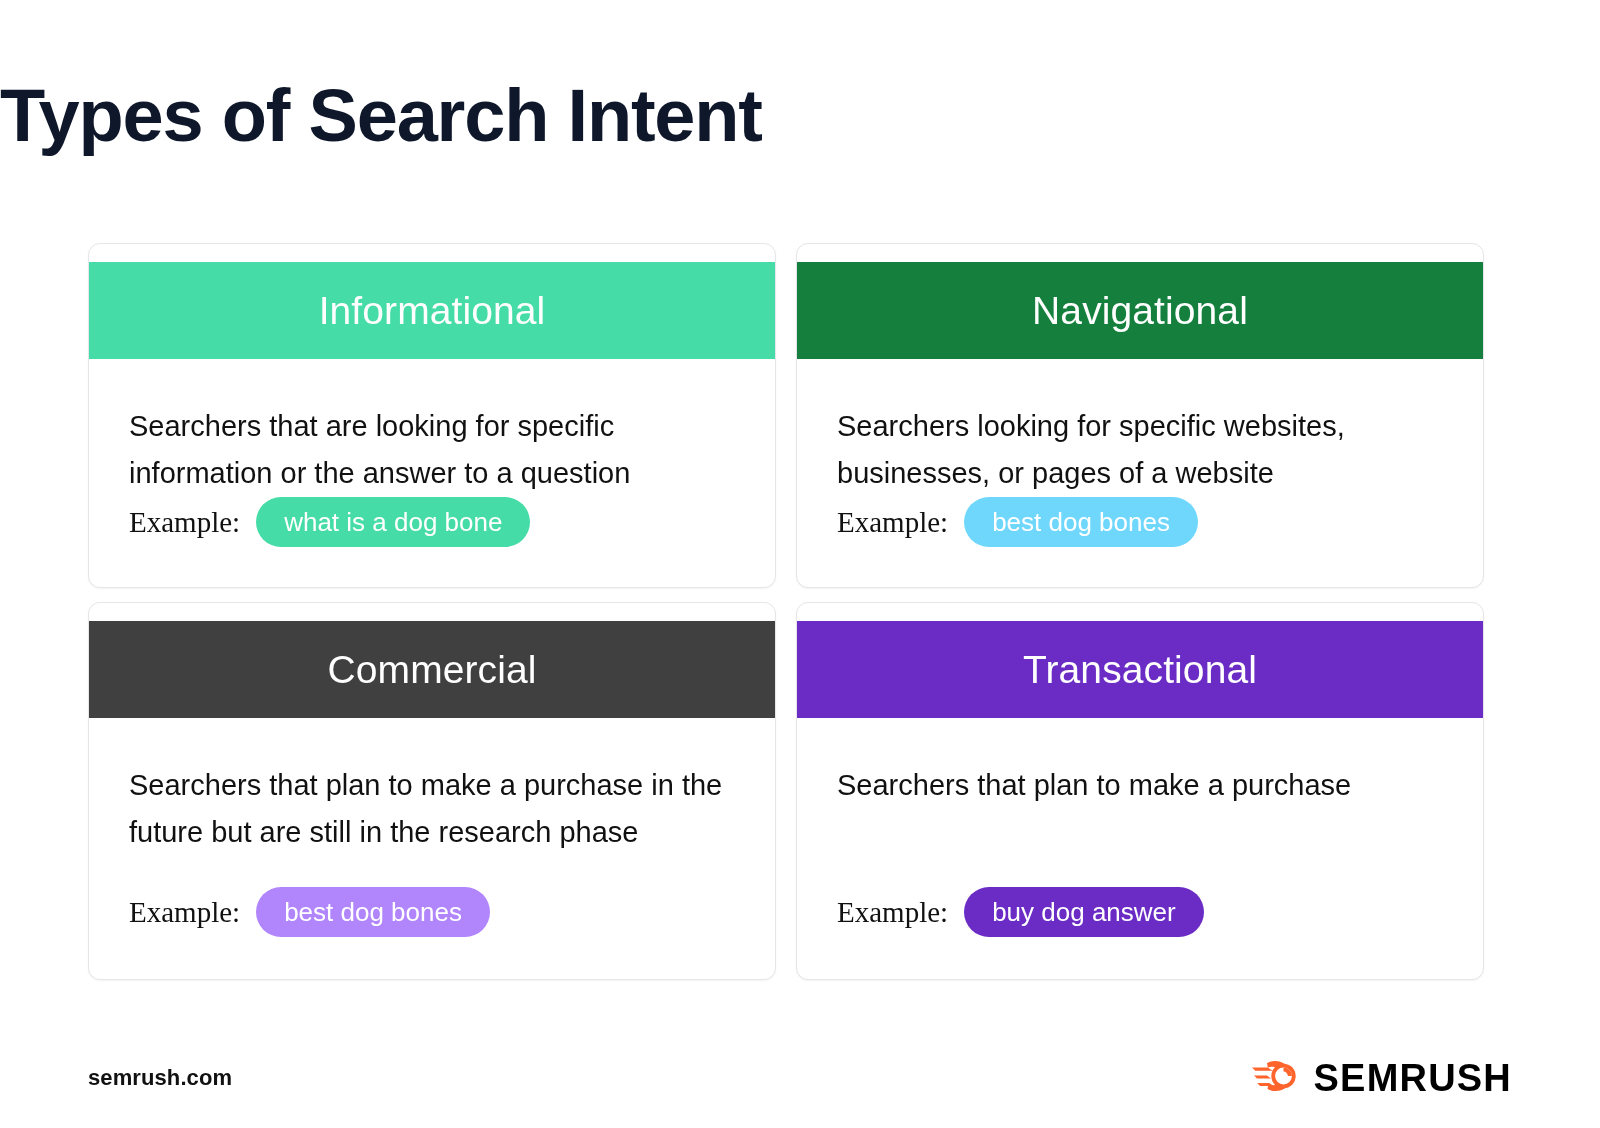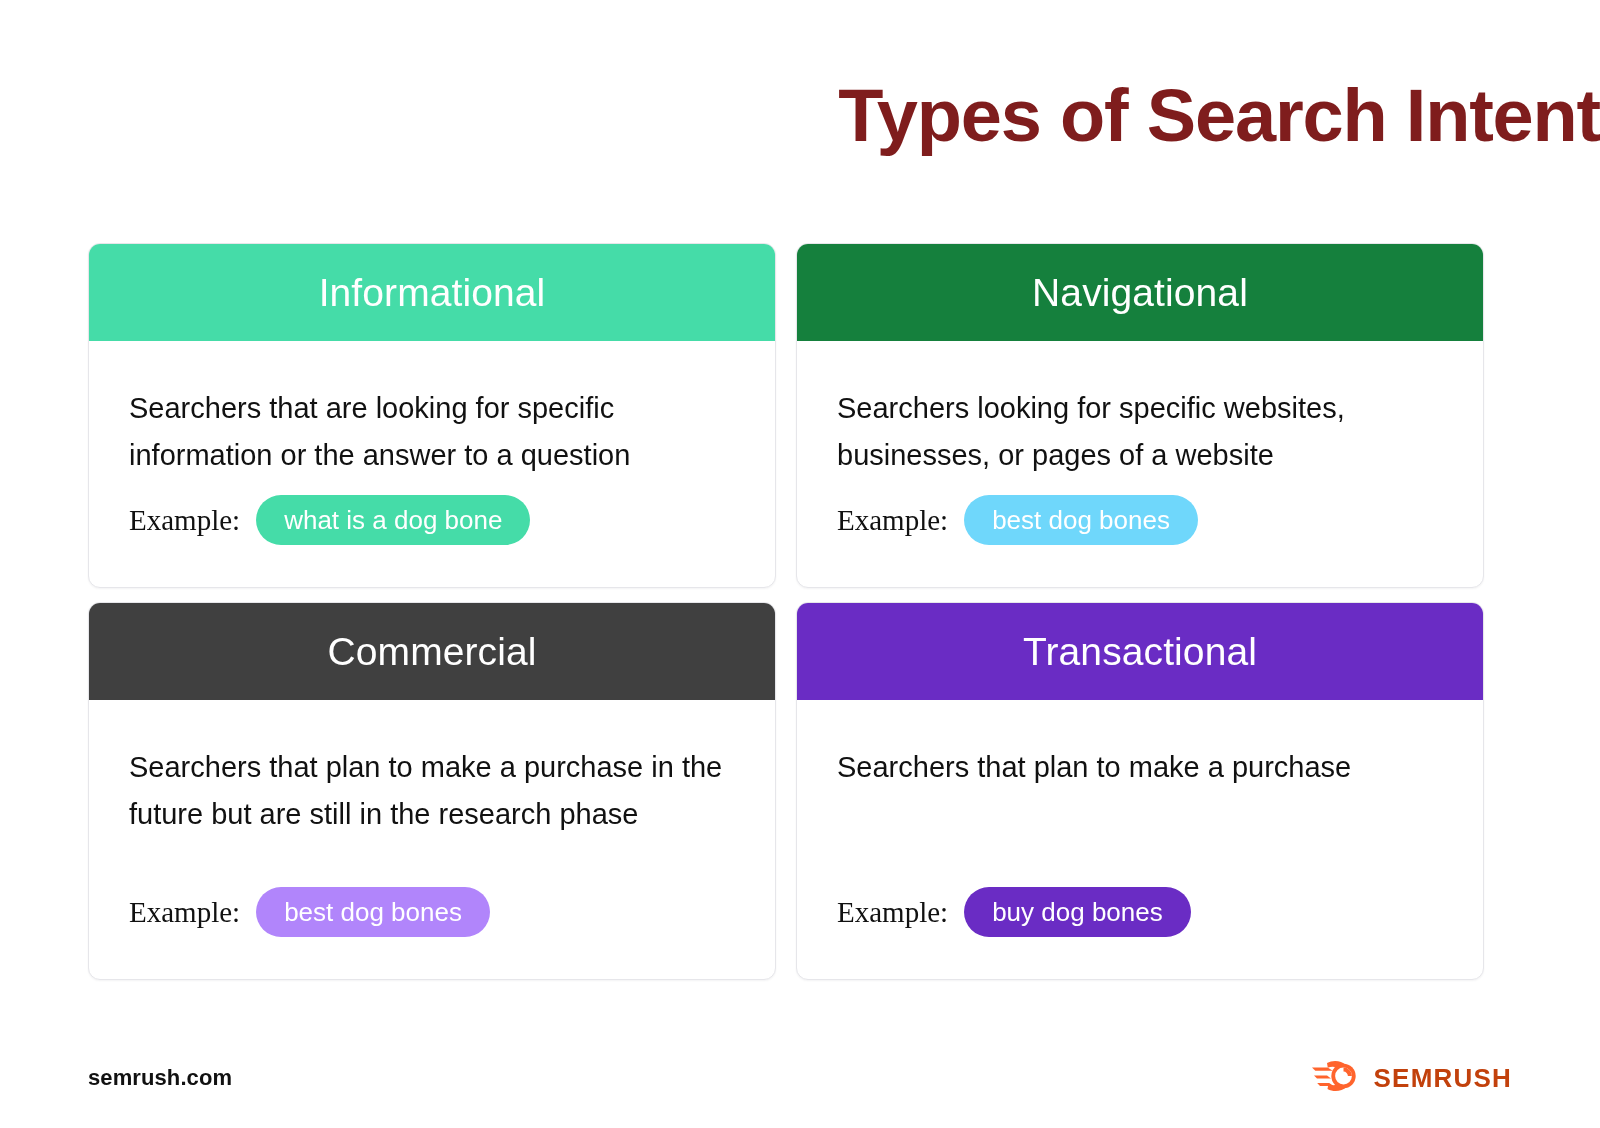--- a/index.html
+++ b/index.html
@@ -24,26 +24,26 @@
     background: #ffffff;
     overflow: hidden;
   }
 
   
   .page-title {
     position: absolute;
     top: 70px;
     left: 0;
     width: 1600px;
-    text-align: right;
+    text-align: left;
     font-size: 74px;
     line-height: 92px;
     font-weight: 700;
     letter-spacing: -1.2px;
-    color: #7f1d1d;
+    color: #0f172a;
   }
 
   
   .cards {
     position: absolute;
     left: 88px;
     top: 243px;
     width: 1396px;
     display: grid;
     grid-template-columns: 688px 688px;
@@ -67,20 +67,21 @@
     height: 97px;
     flex: 0 0 97px;
     display: flex;
     align-items: center;
     justify-content: center;
     color: #ffffff;
     font-size: 39px;
     line-height: 97px;
     font-weight: 400;
     letter-spacing: 0.1px;
+    margin-top: 18px;
   }
 
   .card-body {
     flex: 1 1 auto;
     padding: 44px 40px 0 40px;
     display: flex;
     flex-direction: column;
   }
 
   .card-desc {
@@ -157,24 +158,24 @@
 
   .brand-logo {
     display: flex;
     align-items: center;
     gap: 14px;
   }
 
   .brand-mark { display: block; }
 
   .brand-word {
-    font-size: 26px;
+    font-size: 38px;
     font-weight: 700;
     letter-spacing: 1.2px;
-    color: #c2410c;
+    color: #000000;
   }
 </style>
 </head>
 <body>
 
 <div class="infographic" style="background: rgb(255, 255, 255);">
 
   <h1 class="page-title">Types of Search Intent</h1>
 
   <div class="cards">
@@ -211,21 +212,21 @@
         </div>
       </div>
     </div>
 
     <div class="card c-transactional">
       <div class="card-header" style="background: rgb(106, 44, 196);">Transactional</div>
       <div class="card-body">
         <p class="card-desc">Searchers that plan to make a purchase</p>
         <div class="example-row">
           <span class="example-label">Example:</span>
-          <span class="example-pill" style="background: rgb(106, 44, 196);">buy dog bones</span>
+          <span class="example-pill" style="background: rgb(106, 44, 196);">buy dog answer</span>
         </div>
       </div>
     </div>
 
   </div>
 
   <div class="footer">
     <span class="footer-url">semrush.com</span>
 
     <div class="brand-logo">

